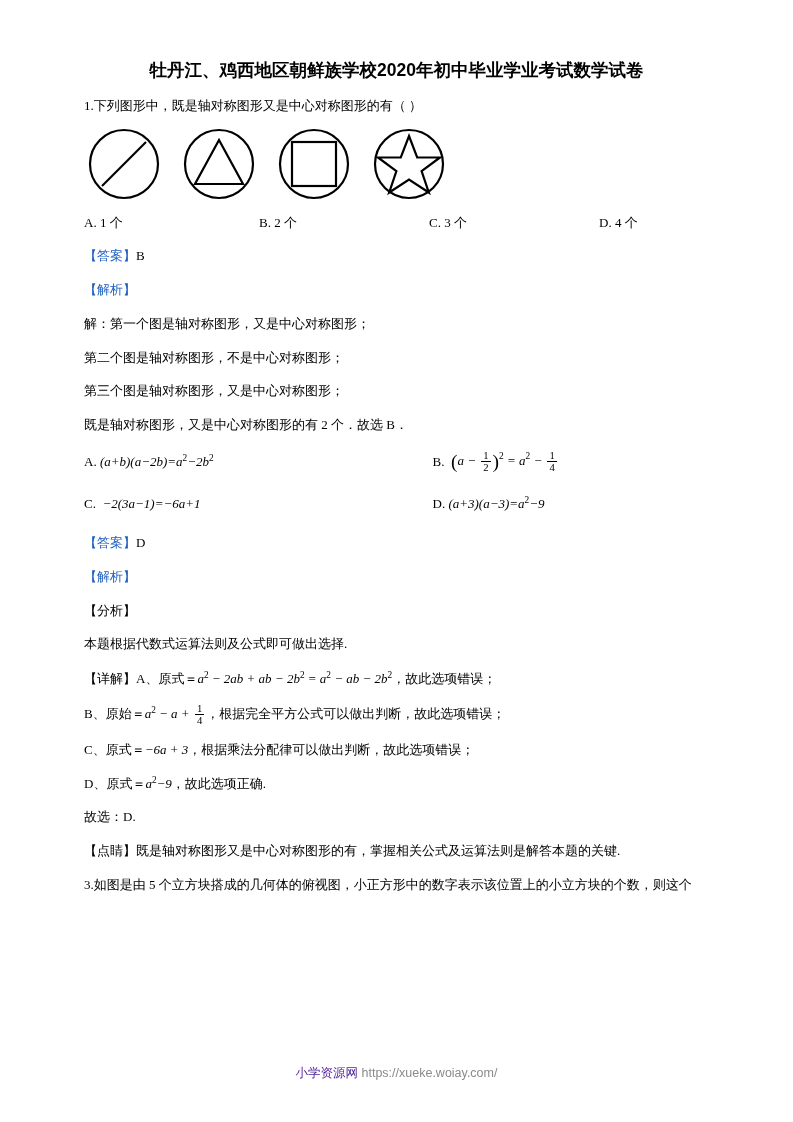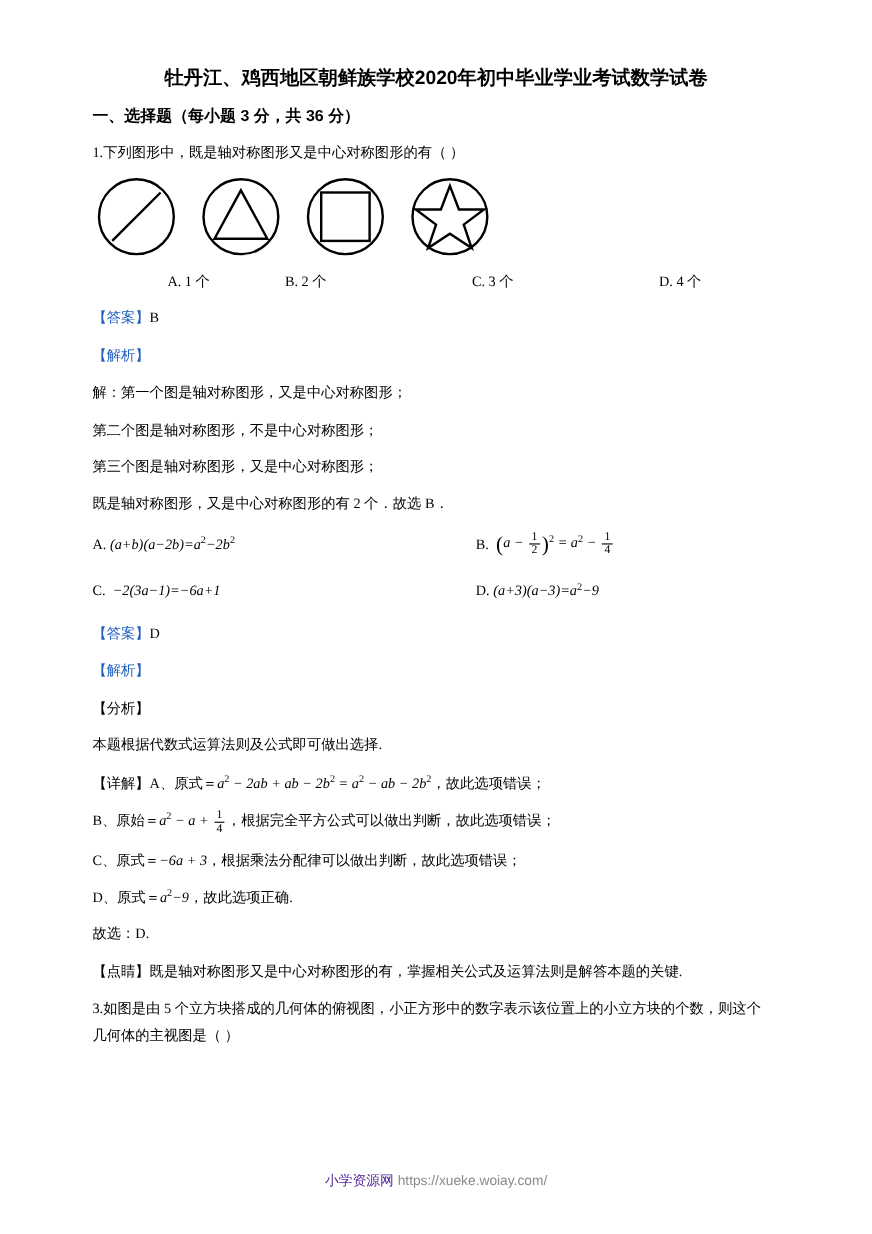--- a/index.html
+++ b/index.html
@@ -63,21 +63,21 @@
     color: #000000;
   }
   .choices-row {
     display: flex;
     font-size: 13px;
     margin: 0 0 14px 0;
   }
   .choices-row .ch {
     flex: 0 0 auto;
   }
-  .ch-a { width: 175px; text-align: center; }
+  .ch-a { width: 175px; }
   .ch-b { width: 170px; }
   .ch-c { width: 170px; }
   .ch-d { width: 110px; }
 
   
   .figs {
     display: flex;
     gap: 19px;
     margin: 10px 0 12px 2px;
   }
@@ -153,21 +153,20 @@
   }
 </style>
 </head>
 <body>
 
 <div class="page">
   <div class="content">
 
     <h1 class="doc-title">牡丹江、鸡西地区朝鲜族学校2020年初中毕业学业考试数学试卷</h1>
 
-    <div class="section-head">一、选择题（每小题 3 分，共 36 分）</div>
 
     <div class="q-line">1.下列图形中，既是轴对称图形又是中心对称图形的有（        ）</div>
 
     <div class="figs">
       <div class="fig">
         <svg width="76" height="76" viewBox="0 0 76 76">
           <circle cx="38" cy="38" r="34" fill="none" stroke="#000" stroke-width="2.2"></circle>
           <line x1="16" y1="60" x2="60" y2="16" stroke="#000" stroke-width="2.2"></line>
         </svg>
       </div>
@@ -253,21 +252,20 @@
       <span>D、原式＝</span><span class="math">a<sup class="ex">2</sup>−9</span><span>，故此选项正确.</span>
     </div>
 
     <div class="body-line">故选：D.</div>
 
     <div class="body-line">
       <span>【点睛】</span><span>既是轴对称图形又是中心对称图形的有，掌握相关公式及运算法则是解答本题的关键.</span>
     </div>
 
     <div class="body-line" style="margin-bottom:4px;">3.如图是由 5 个立方块搭成的几何体的俯视图，小正方形中的数字表示该位置上的小立方块的个数，则这个</div>
-    <div class="body-line">几何体的主视图是（     ）</div>
 
   </div>
 
   <div class="watermark">
     <span class="wm-name">小学资源网</span>
     <span>https://xueke.woiay.com/</span>
   </div>
 </div>
 
 </body></html>

